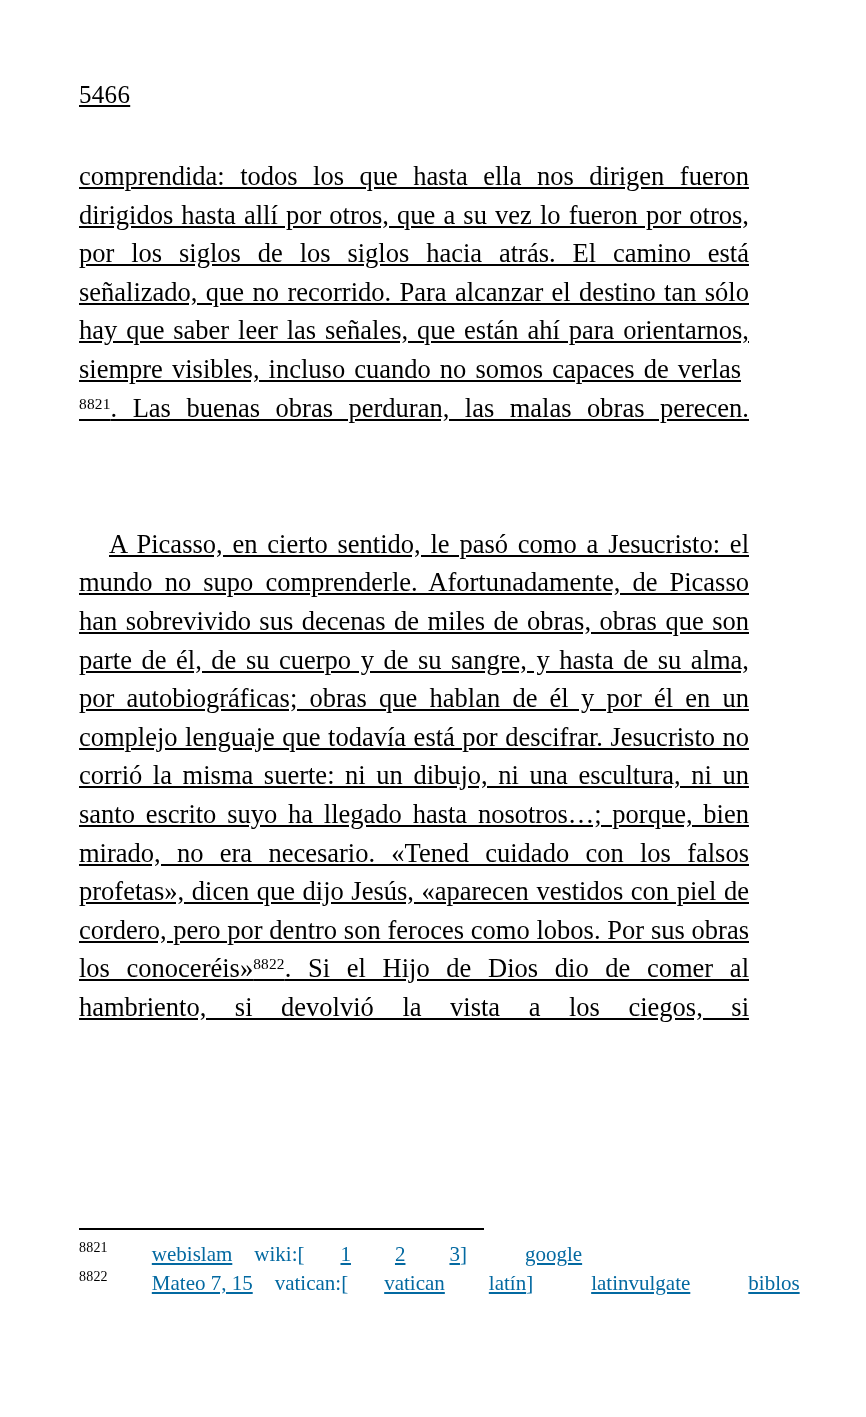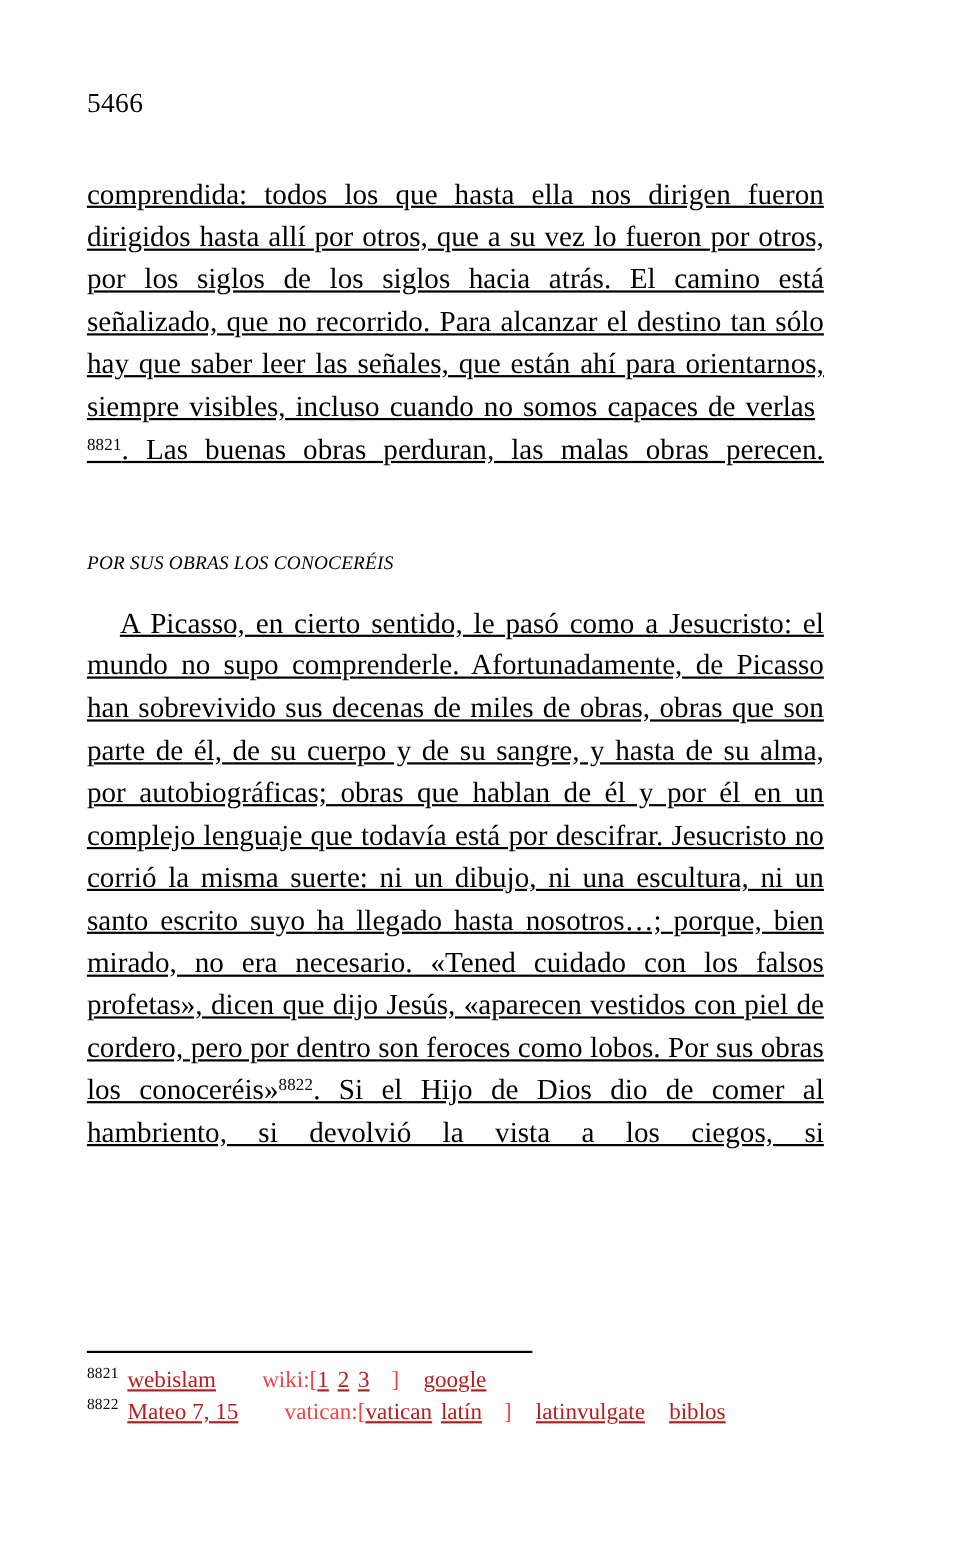--- a/index.html
+++ b/index.html
@@ -24,20 +24,21 @@
   }
 
   
   .page-number {
     position: absolute;
     left: 79px;
     top: 80px;
     font-size: 25px;
     line-height: 30px;
     letter-spacing: 0.3px;
+    text-decoration: underline;
   }
 
   
   .content {
     position: absolute;
     left: 79px;
     top: 157px;
     width: 670px;
   }
 
@@ -105,44 +106,43 @@
     white-space: nowrap;
     color: #000000;
   }
   .fn-num {
     font-size: 14px;
     vertical-align: 0.62em;
     line-height: 0;
     letter-spacing: 0.2px;
   }
   .fn-link {
-    color: #b91c1c;
+    color: #0369a1;
     text-underline-offset: 1.5px;
+    margin-left: 36px;
   }
   .fn-plain {
-    color: #ef4444;
-    margin-left: 20px;
+    color: #0369a1;
   }
   .sp-sm { display: inline-block; width: 8px; }
   .sp-lg { display: inline-block; width: 22px; }
 </style>
 </head>
 <body>
 
 <div class="page">
 
   <div class="page-number">5466</div>
 
   <div class="content">
 
     <p class="body"><span>comprendida: todos los que hasta ella nos dirigen fueron dirigidos hasta allí por otros, que a su vez lo fueron por otros, por los siglos de los siglos hacia atrás. El camino está señalizado, que no recorrido. Para alcanzar el destino tan sólo hay que saber leer las señales, que están ahí para orientarnos, siempre visibles, incluso cuando no somos capaces de verlas</span><span class="sp-sm"></span><sup class="fn-ref">8821</sup><span>. Las buenas obras perduran, las malas obras perecen.</span></p>
 
     <div class="gap-before-heading"></div>
 
-    <h2 class="section-heading">POR SUS OBRAS LOS CONOCERÉIS</h2>
 
     <div class="gap-after-heading"></div>
 
     <p class="body indent"><span>A Picasso, en cierto sentido, le pasó como a Jesucristo: el mundo no supo comprenderle. Afortunadamente, de Picasso han sobrevivido sus decenas de miles de obras, obras que son parte de él, de su cuerpo y de su sangre, y hasta de su alma, por autobiográficas; obras que hablan de él y por él en un complejo lenguaje que todavía está por descifrar. Jesucristo no corrió la misma suerte: ni un dibujo, ni una escultura, ni un santo escrito suyo ha llegado hasta nosotros…; porque, bien mirado, no era necesario. «Tened cuidado con los falsos profetas», dicen que dijo Jesús, «aparecen vestidos con piel de cordero, pero por dentro son feroces como lobos. Por sus obras los conoceréis»</span><sup class="fn-ref">8822</sup><span>. Si el Hijo de Dios dio de comer al hambriento, si devolvió la vista a los ciegos, si</span></p>
 
   </div>
 
   <div class="footnotes">
 
     <hr class="fn-rule">

